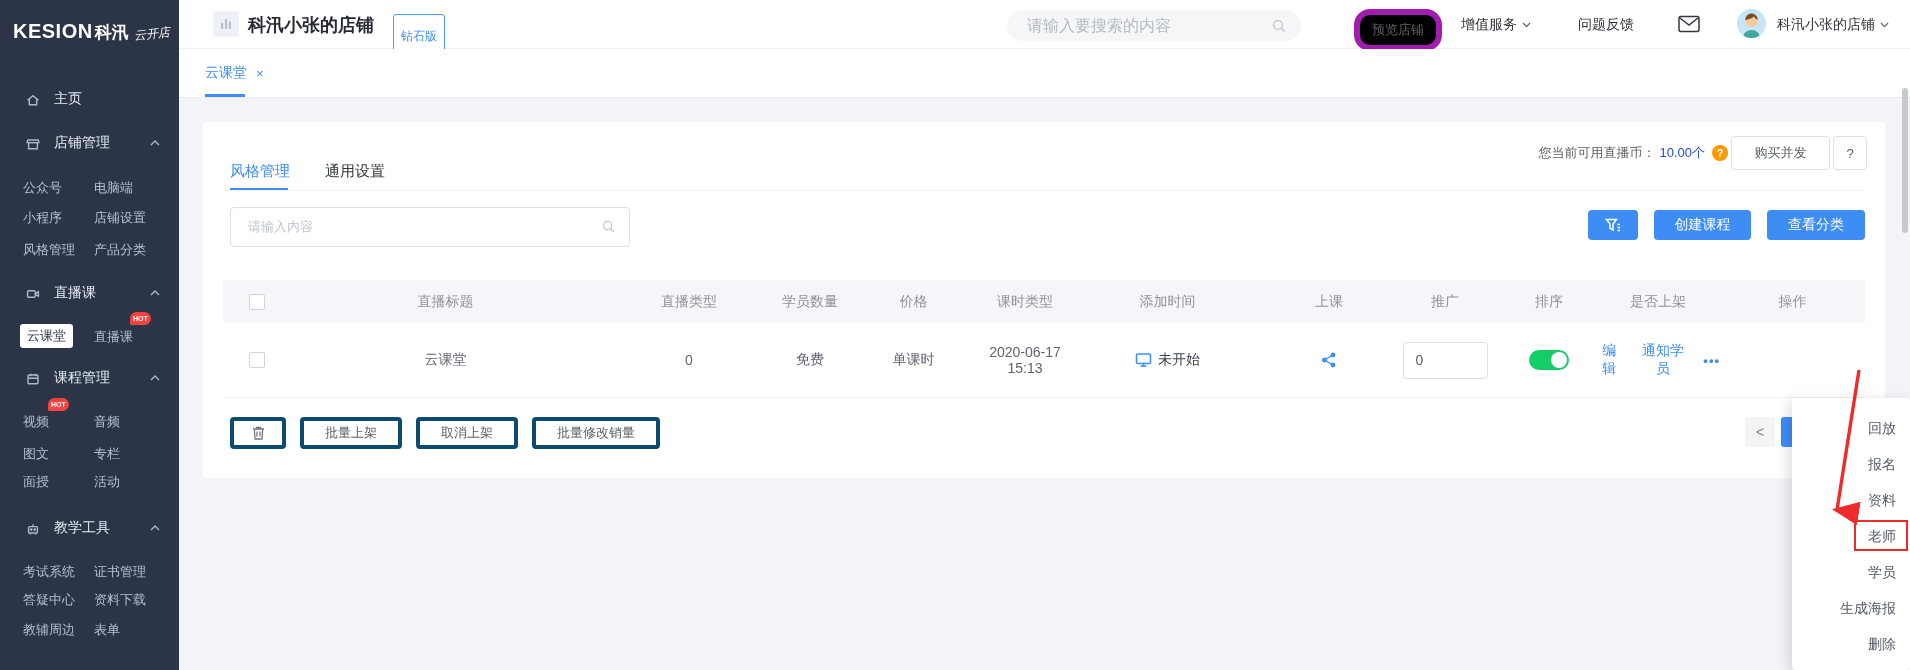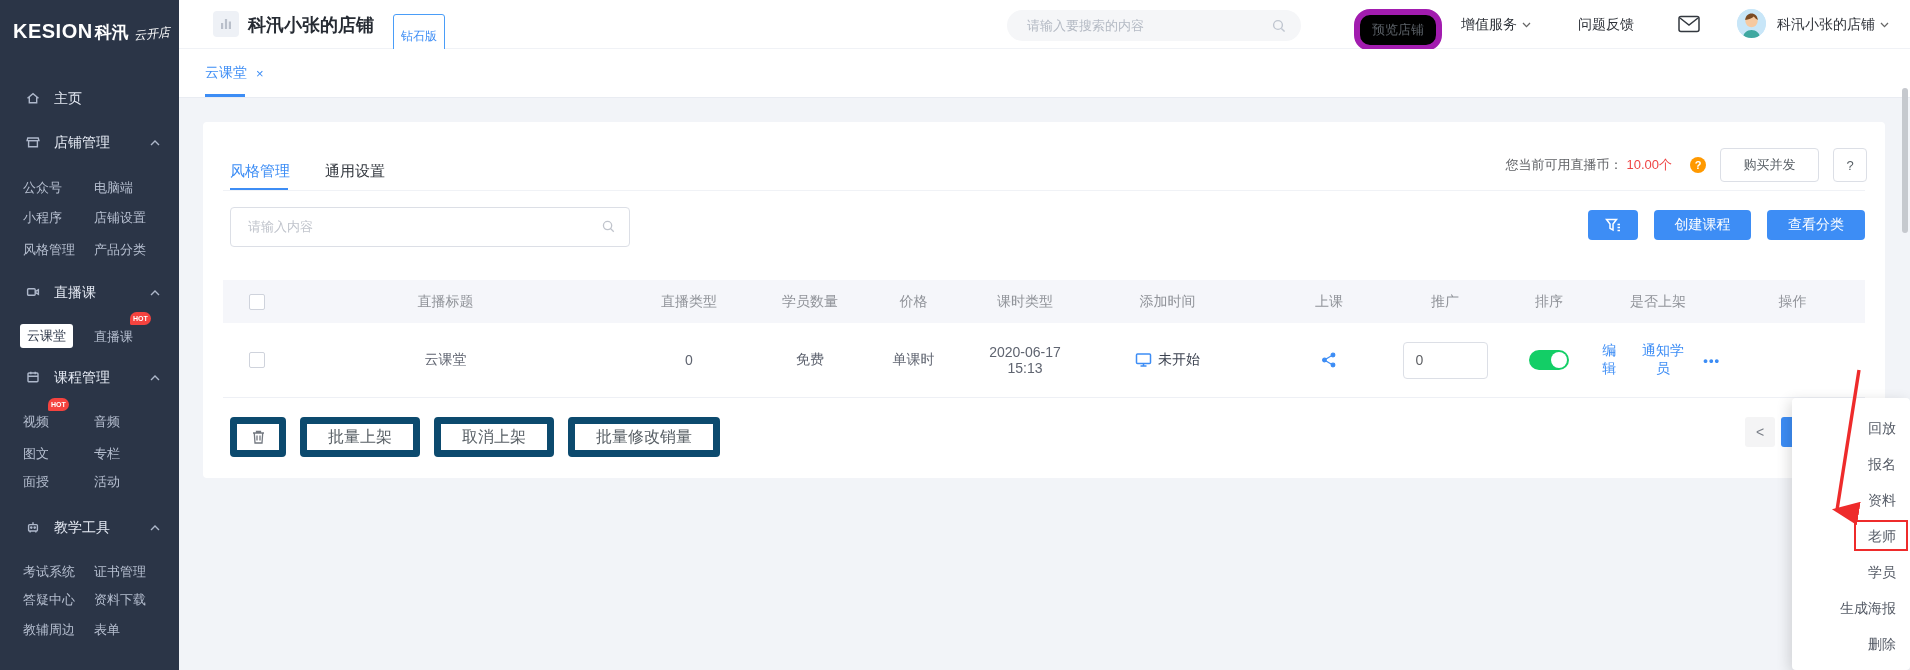--- a/index.html
+++ b/index.html
@@ -7,57 +7,57 @@
        font-family:"Liberation Sans","DejaVu Sans",sans-serif;color:#333}
   .abs{position:absolute}
   svg{display:block}
 
   
   .sidebar{position:absolute;left:0;top:0;width:179px;height:670px;background:#2b3547}
   .logo-row{position:absolute;left:13px;top:20px;display:flex;align-items:baseline;gap:2px;white-space:nowrap}
   .logo-en{color:#fff;font-size:20px;font-weight:bold;letter-spacing:.5px}
   .logo-cn{color:#fff;font-size:17px;font-weight:bold}
   .logo-slogan{color:#fff;font-size:12px;font-style:italic;font-family:"DejaVu Serif",serif;transform:rotate(-6deg);margin-left:3px}
-  .s-group{position:absolute;left:25px;display:flex;align-items:flex-start;gap:13px;color:#e4e9f3;font-size:14px}
+  .s-group{position:absolute;left:25px;display:flex;align-items:flex-end;gap:13px;color:#e4e9f3;font-size:14px}
   .s-caret{position:absolute;left:150px;width:10px;height:6px}
   .s-sub{position:absolute;font-size:13px;color:#b6bfd0;cursor:pointer;white-space:nowrap}
   .s-sub.active{left:20px;background:#fff;color:#2b3547;padding:3px 7px;border-radius:3px}
   .hot{position:absolute;background:#f5433f;color:#fff;font-size:7px;font-weight:bold;
        line-height:1;padding:3px 3px;border-radius:8px 8px 8px 2px}
 
   
   .topbar{position:absolute;left:179px;top:0;width:1731px;height:48px;background:#fff;border-bottom:1px solid #f0f2f6}
   .shop-chip{position:absolute;left:34px;top:11px;width:26px;height:26px;background:#eef1f6;border-radius:4px;
              display:flex;align-items:center;justify-content:center}
   .shop-title{position:absolute;left:69px;top:13px;font-size:18px;font-weight:bold;color:#262b33}
   .plan-badge{position:absolute;left:214px;top:14px;border:1px solid #4a9df8;color:#3d8df5;font-size:12px;
               padding:13px 7px;border-radius:3px;background:#fff}
   .h-search{position:absolute;left:828px;top:10px;width:294px;height:31px;background:#f5f6f8;border-radius:16px;
             display:flex;align-items:center;padding:0 14px 0 18px;box-sizing:border-box}
-  .h-search input{flex:1;border:none;outline:none;background:transparent;font-size:13px;color:#5a6066;font-family:Liberation Serif, serif}
+  .h-search input{flex:1;border:none;outline:none;background:transparent;font-size:16px;color:#5a6066;font-family:Liberation Serif, serif}
   .h-search input::placeholder{color:#b4bac4}
   .pill-btn{position:absolute;left:1175px;top:9px;width:76px;height:30px;border:6px solid #a21caf;border-radius:16px;
             background:#000000;font-size:13px;color:#5a6066;display:flex;align-items:center;justify-content:center;cursor:pointer}
   .h-link{position:absolute;top:16px;font-size:14px;color:#2f333a;display:flex;align-items:center;gap:5px;cursor:pointer}
   .avatar{position:absolute;left:1558px;top:9px;width:29px;height:29px;border-radius:50%;background:#c8e6f8;overflow:hidden}
 
   
   .tabbar{position:absolute;left:179px;top:49px;width:1731px;height:48px;background:#fff;border-bottom:1px solid #e9ecf2}
   .tb-tab{position:absolute;left:26px;top:15px;font-size:14px;color:#3d8df5;display:flex;align-items:center;gap:9px;cursor:pointer}
   .tb-underline{position:absolute;left:26px;top:45px;width:40px;height:3px;background:#3d8df5}
 
   
   .card{position:absolute;left:203px;top:122px;width:1682px;height:356px;background:#fff;border-radius:4px}
   .p-tab{position:absolute;top:40px;font-size:15px;color:#33383f;cursor:pointer}
   .p-tab.on{color:#3d8df5}
   .p-underline{position:absolute;left:27px;top:66px;width:58px;height:3px;background:#3d8df5}
   .p-border{position:absolute;left:20px;top:68px;width:1642px;height:1px;background:#f0f2f6}
-  .coin-row{position:absolute;top:26px;right:18px;height:34px;display:flex;align-items:center;gap:14px}
+  .coin-row{position:absolute;top:14px;right:18px;height:34px;display:flex;align-items:center;gap:3px}
   .coin-text{font-size:13px;color:#606266;display:flex;align-items:center;gap:4px;margin-right:4px}
-  .coin-val{color:#ef4444}
+  .coin-val{color:#1d4ed8}
   .q-circle{width:16px;height:16px;border-radius:50%;background:#ff9900;color:#fff;font-size:11px;font-weight:bold;
             display:flex;align-items:center;justify-content:center;cursor:pointer}
   .ghost-btn{height:34px;border:1px solid #dcdfe6;border-radius:4px;background:#fff;color:#596066;font-size:13px;
              display:flex;align-items:center;justify-content:center;cursor:pointer;box-sizing:border-box}
   .f-search{position:absolute;left:27px;top:85px;width:400px;height:40px;border:1px solid #dcdfe6;border-radius:4px;
             display:flex;align-items:center;padding:0 13px 1px 15px;box-sizing:border-box}
   .f-search input{flex:1;border:none;outline:none;font-size:13px;color:#5a6066;font-family:inherit}
   .f-search input::placeholder{color:#c0c4cc}
   .blue-row{position:absolute;top:88px;right:20px;display:flex;gap:16px}
   .blue-btn{height:30px;background:#3d8df5;border-radius:4px;color:#fff;font-size:14px;
@@ -73,21 +73,21 @@
   .ckbox{width:14px;height:14px;border:1px solid #cfd3dc;border-radius:2px;background:#fff;cursor:pointer}
   .sort-input{width:85px;height:37px;border:1px solid #dcdfe6;border-radius:4px;box-sizing:border-box;
               font-size:14px;color:#606266;padding:0 12px;outline:none;font-family:inherit}
   .toggle{width:40px;height:20px;border-radius:10px;background:#13ce66;position:relative;cursor:pointer}
   .toggle .knob{position:absolute;right:2px;top:2px;width:16px;height:16px;border-radius:50%;background:#fff}
   .link{color:#3d8df5;cursor:pointer}
   .dots{color:#3d8df5;font-weight:bold;letter-spacing:1px;font-size:13px;cursor:pointer}
 
   
   .batch-row{position:absolute;left:27px;top:295px;display:flex;gap:14px}
-  .batch-btn{height:40px;border:7px solid #0c4a6e;border-radius:4px;background:#fff;color:#596066;font-size:16px;
+  .batch-btn{height:32px;border:4px solid #0c4a6e;border-radius:4px;background:#fff;color:#596066;font-size:13px;
              display:flex;align-items:center;justify-content:center;padding:0 21px;cursor:pointer;box-sizing:border-box}
   .batch-btn.icon-only{width:56px;padding:0}
   .pg-prev{position:absolute;left:1542px;top:295px;width:30px;height:30px;background:#f4f4f5;border-radius:3px;
            color:#7a7f88;font-size:14px;display:flex;align-items:center;justify-content:center;cursor:pointer}
   .pg-page{position:absolute;left:1578px;top:295px;width:30px;height:30px;background:#3d8df5;border-radius:3px}
 
   
   .ctx-menu{position:absolute;left:1792px;top:398px;width:118px;height:272px;background:#fff;border-radius:4px;
             box-shadow:-3px 3px 14px rgba(0,0,0,.14);padding-top:12px;box-sizing:border-box;z-index:5}
   .ctx-item{height:36px;line-height:36px;text-align:right;padding-right:14px;font-size:14px;color:#555b66;cursor:pointer}

